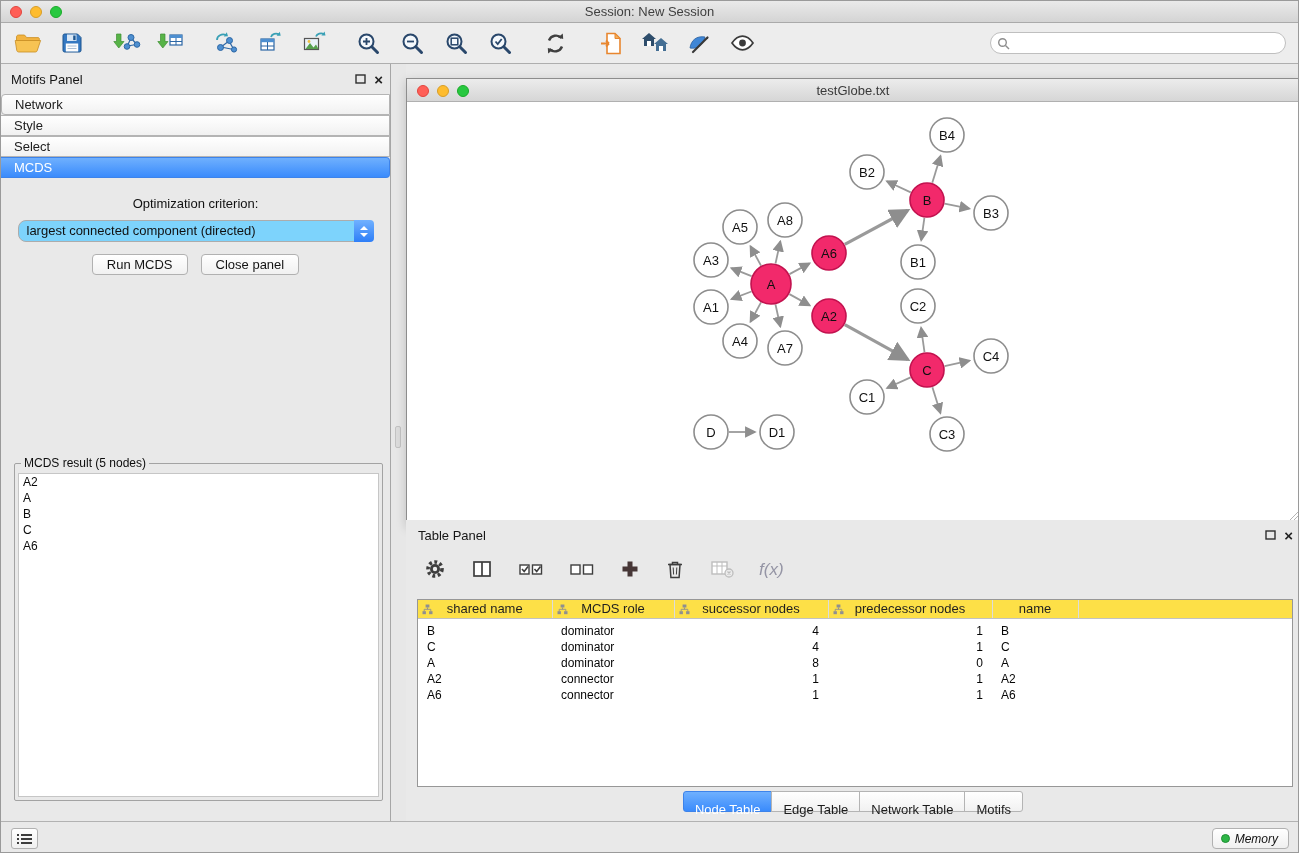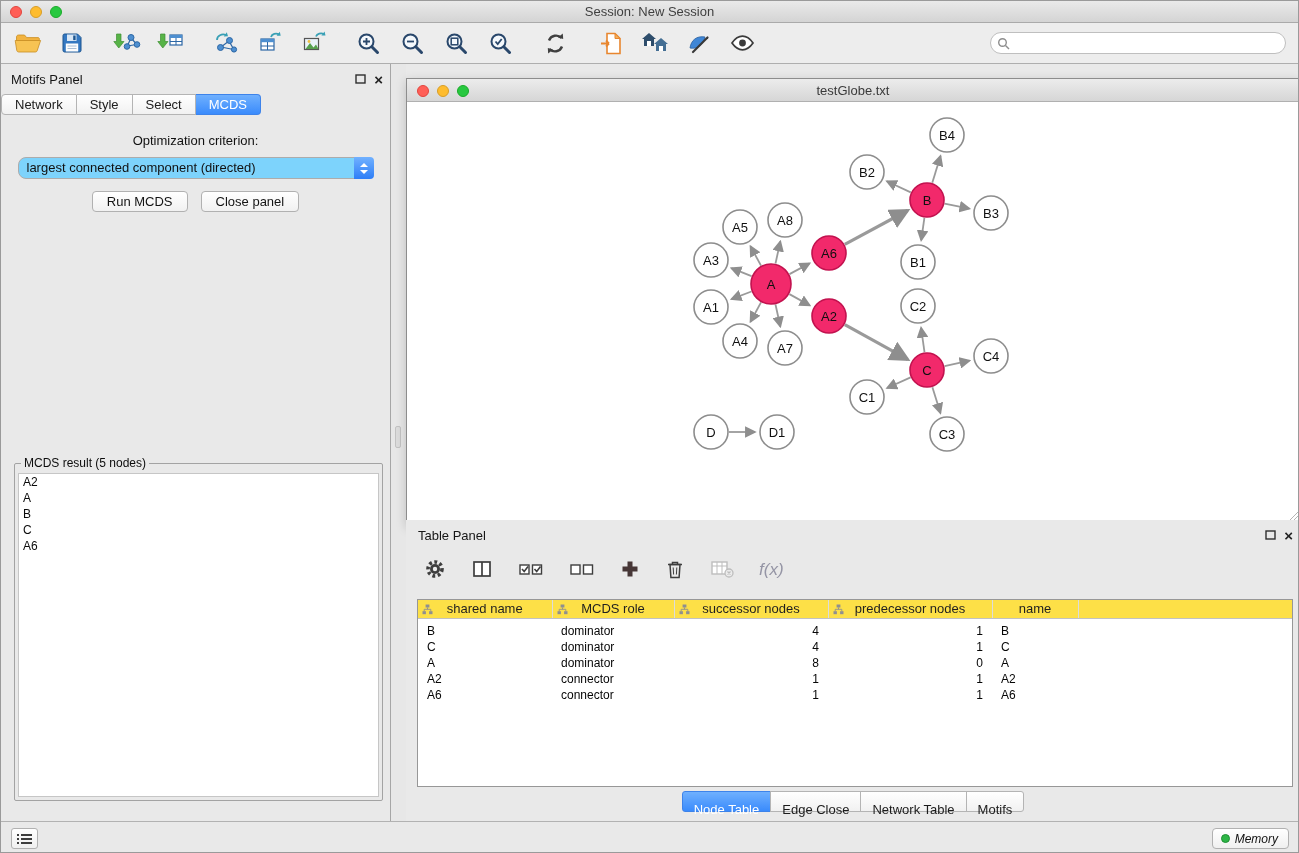--- a/index.html
+++ b/index.html
@@ -23,21 +23,21 @@
   .toolbar-search { margin-left:auto; position:relative; margin-right:2px; }
   .search-input { width:296px; height:22px; border:1px solid #bfbfbf; border-radius:12px; background:#fff; padding:0 8px 0 24px; font-size:12px; outline:none; font-family:"Liberation Sans",sans-serif; }
   .search-glyph { position:absolute; left:7px; top:5px; }
 
   
   .control-panel { position:absolute; left:0; top:63px; width:390px; height:757px; background:#e9e9e9; border-right:1px solid #a6a6a6; }
   .panel-head { position:relative; height:28px; }
   .panel-title { position:absolute; left:10px; top:8px; font-size:13px; color:#161616; }
   .panel-controls { position:absolute; right:7px; top:8px; display:flex; gap:8px; align-items:center; }
   .close-x { font-weight:bold; font-size:15px; line-height:11px; color:#242424; cursor:default; }
-  .seg-tabs { display:flex; justify-content:flex-start; margin-top:2px; }
+  .seg-tabs { display:flex; justify-content:flex-end; margin-top:2px;flex-direction:column; }
   .seg { height:21px; line-height:19px; padding:0 13px; background:linear-gradient(#ffffff,#f1f1f1); border:1px solid #b4b4b4; border-left:none; font-size:13px; color:#202020; cursor:default; }
   .seg:first-child { border-left:1px solid #b4b4b4; border-radius:4px 0 0 4px; }
   .seg:last-child { border-radius:0 4px 4px 0; }
   .seg.active { background:linear-gradient(#6fb0fe,#3a8bfc); color:#fff; border-color:#3d83ea; }
   .opt-label { text-align:center; margin-top:18px; color:#111; }
   .dropdown { position:relative; width:356px; height:22px; margin:9px auto 0; background:#7dd3fc; border:1px solid #acacac; border-radius:8px; cursor:default; }
   .dd-text { line-height:20px; padding-left:8px; font-size:13px; color:#111; white-space:nowrap; overflow:hidden; }
   .dd-stepper { position:absolute; right:-1px; top:-1px; width:20px; height:22px; border-radius:0 4px 4px 0; background:linear-gradient(#71b1ff,#2e7ef7); display:flex; flex-direction:column; align-items:center; justify-content:center; gap:3px; }
   .chev-up { width:0; height:0; border-left:4px solid transparent; border-right:4px solid transparent; border-bottom:4px solid #fff; }
   .chev-down { width:0; height:0; border-left:4px solid transparent; border-right:4px solid transparent; border-top:4px solid #fff; }
@@ -567,21 +567,21 @@
               <td style="text-align: right;">1</td>
               <td style="text-align: right;">1</td>
               <td style="text-align: left;">A6</td>
               <td></td>
             </tr>
           </tbody>
       </table>
     </div>
     <div class="bottom-tabs">
       <span class="btab active">Node Table</span>
-      <span class="btab">Edge Close</span>
+      <span class="btab">Edge Table</span>
       <span class="btab">Network Table</span>
       <span class="btab">Motifs</span>
     </div>
   </div>
 
   <div class="statusbar">
     <span class="list-btn">
       <svg width="15" height="12" viewBox="0 0 15 12">
           <g fill="#3e3e3e">
             <rect x="0" y="1" width="2" height="2"></rect>

